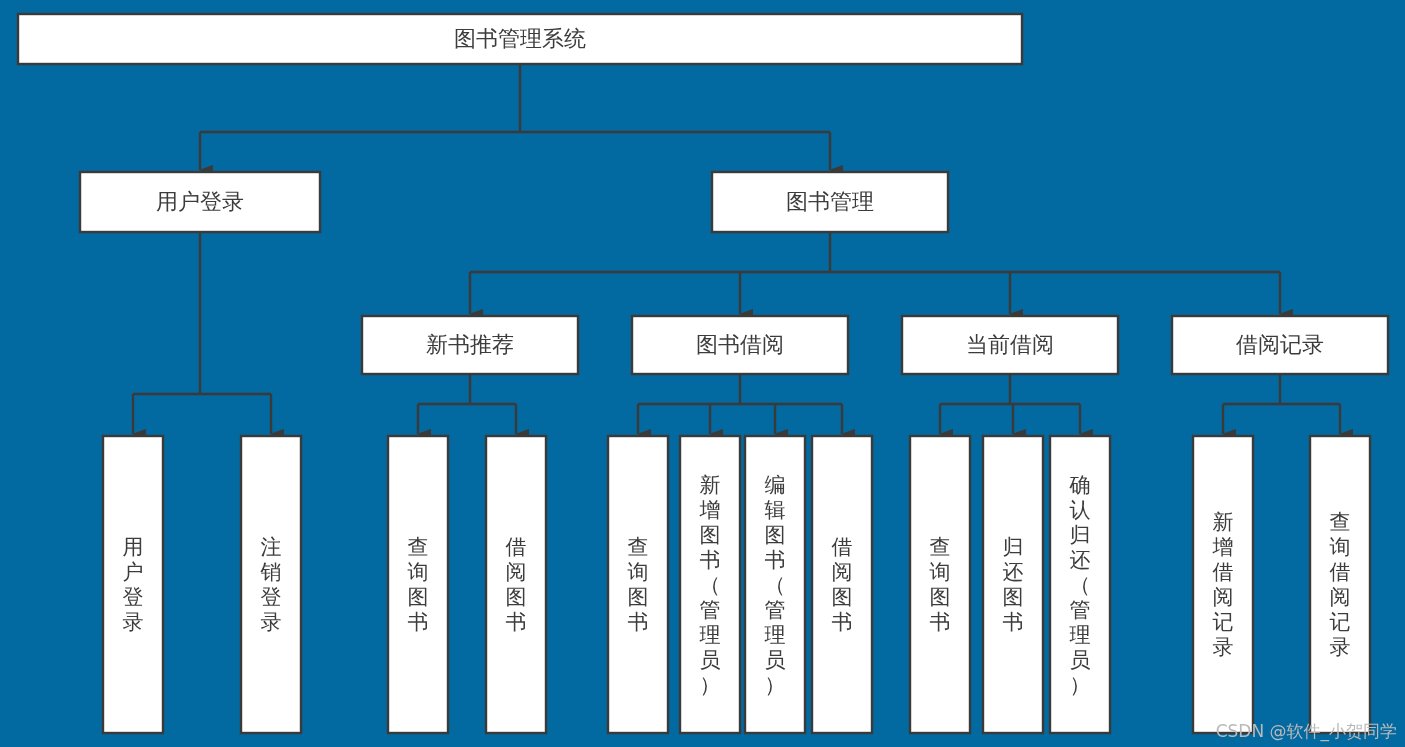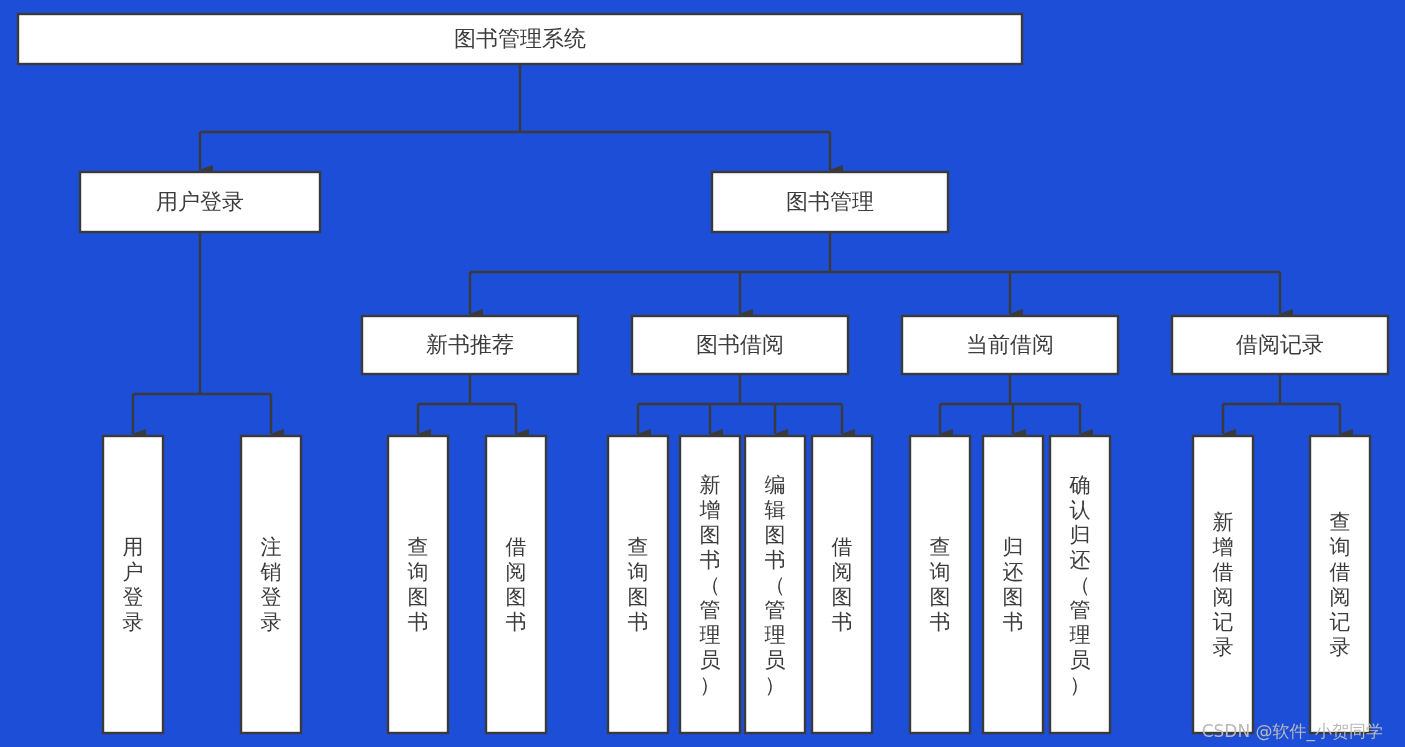--- a/index.html
+++ b/index.html
@@ -8,21 +8,21 @@
     padding: 0;
     background: #ffffff;
   }
   body {
     font-family: "DejaVu Sans", "Liberation Sans", sans-serif;
   }
   #diagram-root {
     position: relative;
     width: 1405px;
     height: 747px;
-    background: #1d4ed8;
+    background: #0369a1;
     overflow: hidden;
   }
   svg#tree-svg {
     position: absolute;
     top: 0;
     left: 0;
     width: 1405px;
     height: 747px;
     display: block;
   }
@@ -35,21 +35,21 @@
     stroke: #3a3a3a;
     stroke-width: 2.4;
     fill: none;
   }
   .arrow-head {
     fill: #3a3a3a;
     stroke: none;
   }
   .watermark {
     position: absolute;
-    right: 22px;
+    right: 8px;
     bottom: 4px;
     font-family: "DejaVu Sans", "Liberation Sans", sans-serif;
     font-size: 17px;
     color: #b9b9b9;
     white-space: nowrap;
     user-select: none;
   }
 </style>
 </head>
 <body>

